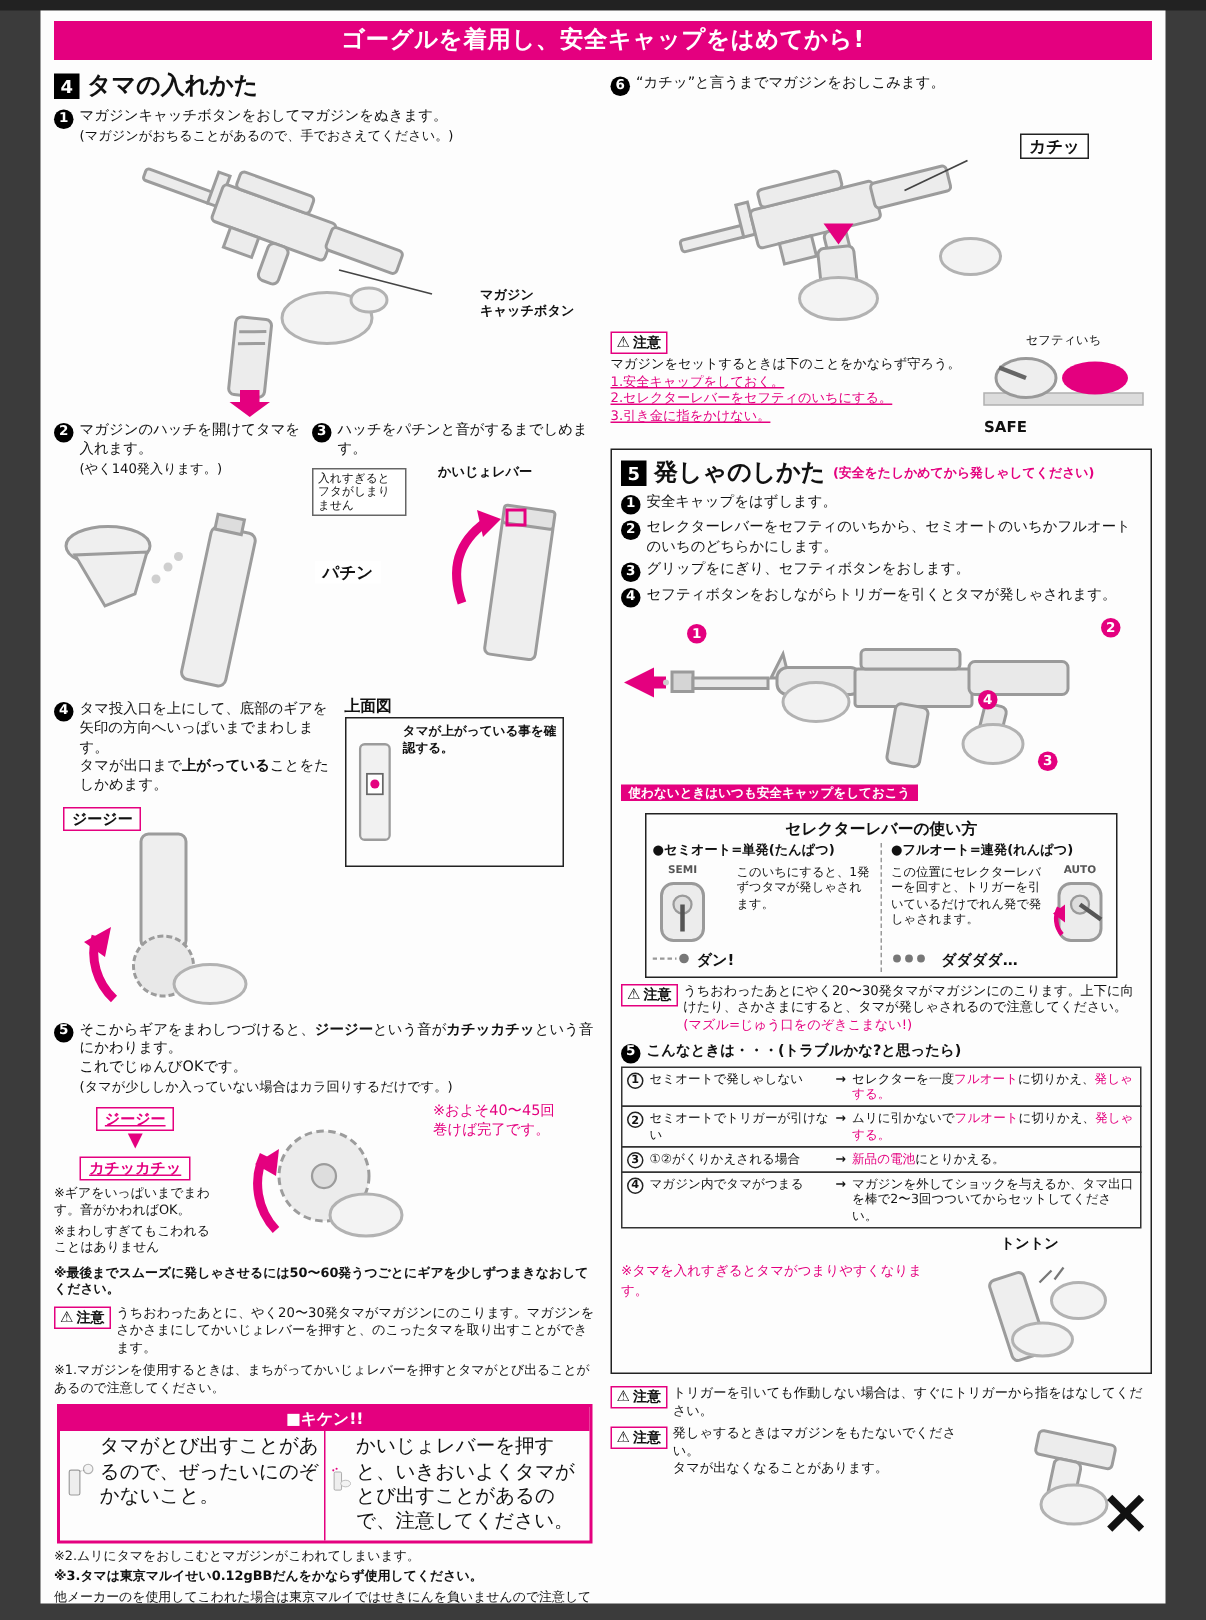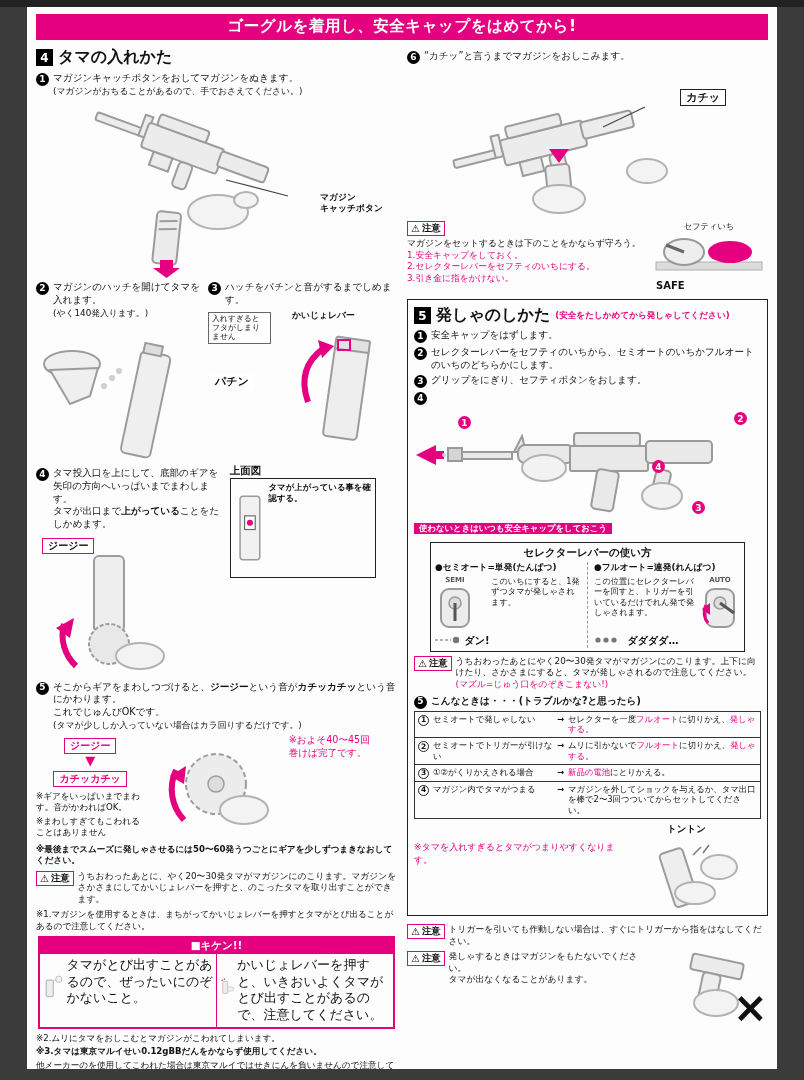--- a/index.html
+++ b/index.html
@@ -16,21 +16,21 @@
   .sechdr{ display:flex; align-items:center; gap:5px; margin-bottom:4px; }
   .secnum{ width:17px; height:17px; background:#000; color:#fff; font-size:12px; font-weight:bold;
            display:flex; align-items:center; justify-content:center; flex:none; }
   .sectitle{ font-size:16px; font-weight:bold; white-space:nowrap; }
   .secsub{ font-size:8.6px; color:var(--pink); font-weight:bold; }
   .step{ display:flex; gap:4px; font-size:9.6px; line-height:1.32; margin:3px 0; align-items:flex-start; }
   .snum{ width:13px; height:13px; border-radius:50%; background:#000; color:#fff; font-size:9px;
          font-weight:bold; display:flex; align-items:center; justify-content:center; flex:none; margin-top:1px; }
   .paren{ font-size:8.8px; }
   .bold{ font-weight:bold; }
-  .pk{ color:var(--pink); }
+  .pk{ color:var(--pink);text-decoration:underline; }
   .pkb{ color:var(--pink); font-weight:normal; }
   .note{ font-size:8.6px; line-height:1.3; margin:2px 0; }
   .illus{ position:relative; }
   .callout{ font-size:8.8px; line-height:1.25; font-weight:bold; }
   .soundbox{ display:inline-block; border:1.5px solid #222; padding:0 5px; font-weight:bold;
              font-size:11px; background:#fff; }
   .pinkbox{ display:inline-block; border:1.5px solid var(--pink); padding:0 5px; font-weight:bold;
             font-size:10px; background:#fff; }
   .cl{ display:inline-flex; align-items:center; gap:2px; border:1.5px solid var(--pink);
        padding:0 3px; font-weight:bold; font-size:9.3px; background:#fff; flex:none; }
@@ -356,20 +356,21 @@
         <div class="step">
           <span class="snum">2</span>
           <span>セレクターレバーをセフティのいちから、セミオートのいちかフルオートのいちのどちらかにします。</span>
         </div>
         <div class="step">
           <span class="snum">3</span>
           <span>グリップをにぎり、セフティボタンをおします。</span>
         </div>
         <div class="step">
           <span class="snum">4</span>
+          <span>セフティボタンをおしながらトリガーを引くとタマが発しゃされます。</span>
         </div>
 
         <div class="illus" style="height:108px;margin-top:2px">
           <svg width="330" height="108" viewBox="0 0 330 108">
             <g fill="#e9e9e9" stroke="#9a9a9a" stroke-width="2">
               <rect x="34" y="40" width="14" height="13" fill="#d5d5d5"></rect>
               <rect x="48" y="44" width="50" height="7"></rect>
               <polygon points="100,44 108,28 112,44"></polygon>
               <rect x="104" y="37" width="56" height="18" rx="7"></rect>
               <rect x="156" y="38" width="78" height="25" rx="2"></rect>

